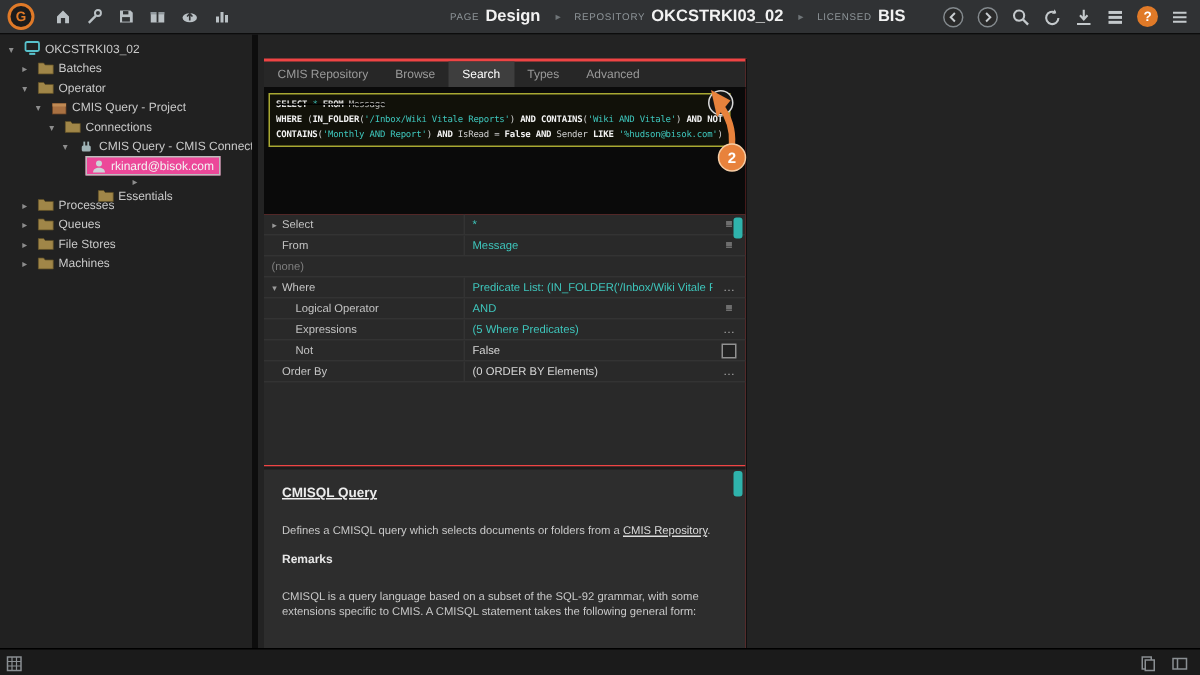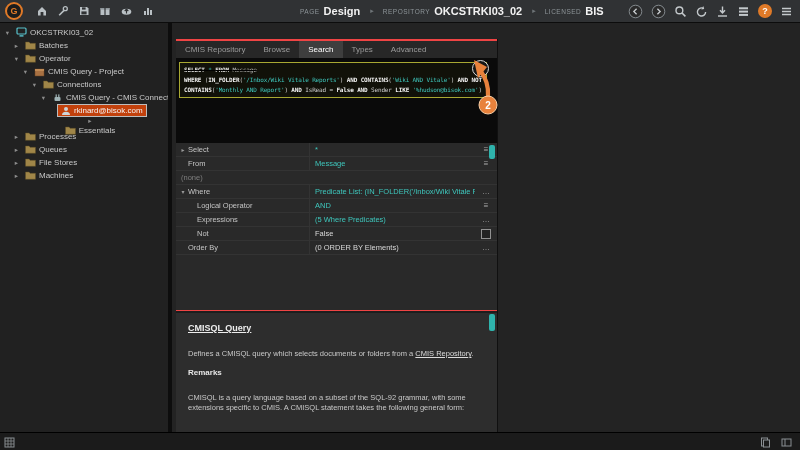--- a/index.html
+++ b/index.html
@@ -23,21 +23,21 @@
   .circle-btn{width:14px;height:14px;border-radius:50%;display:flex;align-items:center;
               justify-content:center;font-size:9px;cursor:pointer;}
   .help-btn{background:#e07a28;color:#fff;font-weight:bold;font-size:9px;}
   
   .sidebar{position:absolute;left:0;top:22px;width:172px;height:410px;background:#212121;
            border-right:4px solid #0d0d0d;box-sizing:border-box;padding-top:4px;overflow:hidden;}
   .tree-row{height:13px;display:flex;align-items:center;font-size:8px;color:#c9c9c9;
             white-space:nowrap;cursor:pointer;}
   .chev{width:9px;flex:none;font-size:6.5px;color:#8d8d8d;text-align:center;}
   .row-inner{display:flex;align-items:center;gap:3px;padding:0 3px;border:1px solid transparent;height:11px;}
-  .tree-row.selected .row-inner{background:#c2410c;border-color:#bdbdbd;color:#f4f4f4;}
+  .tree-row.selected .row-inner{background:#ec4899;border-color:#bdbdbd;color:#f4f4f4;}
   .tree-label{overflow:hidden;text-overflow:clip;}
   
   .panel{position:absolute;left:176px;top:39px;width:322px;height:410px;background:#ef4444;
          border-right:1px solid #101010;box-sizing:border-box;}
   .tabs{position:absolute;left:0;top:2px;width:100%;height:17px;background:#272727;display:flex;
         align-items:stretch;border-bottom:1px solid #171717;}
   .tab{padding:0 9px;font-size:8px;color:#9a9a9a;display:flex;align-items:center;cursor:pointer;}
   .tab.active{background:#3e3e3e;color:#ffffff;}
   .editor{position:absolute;left:0;top:19px;width:100%;height:85px;background:#0a0a0a;}
   .sqlbox{position:absolute;left:3px;top:4px;max-width:306px;border:1px solid #a8a832;

